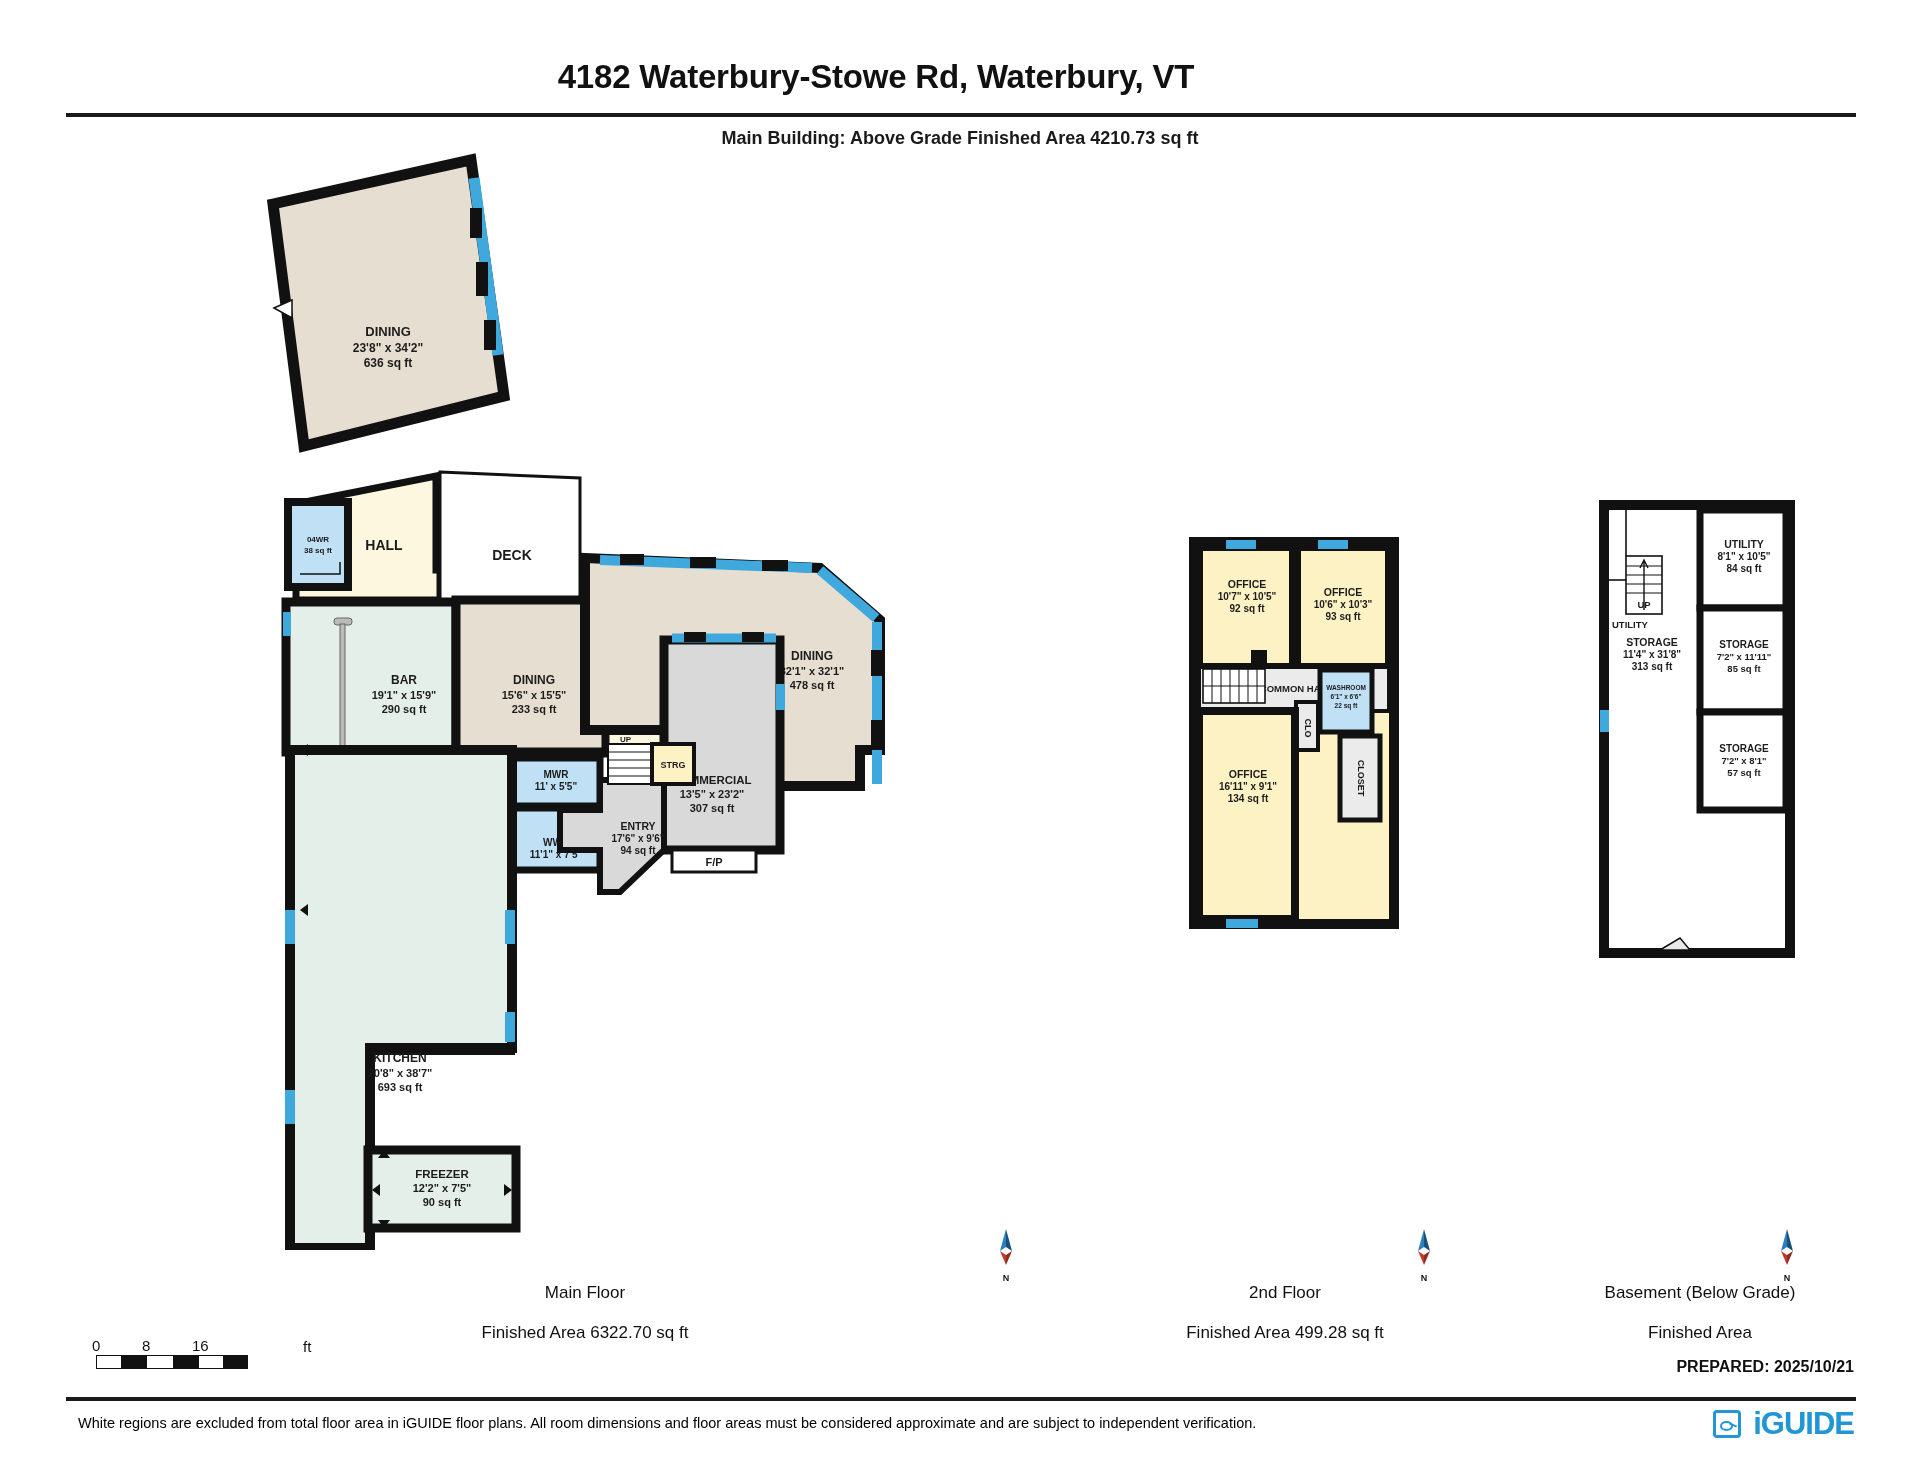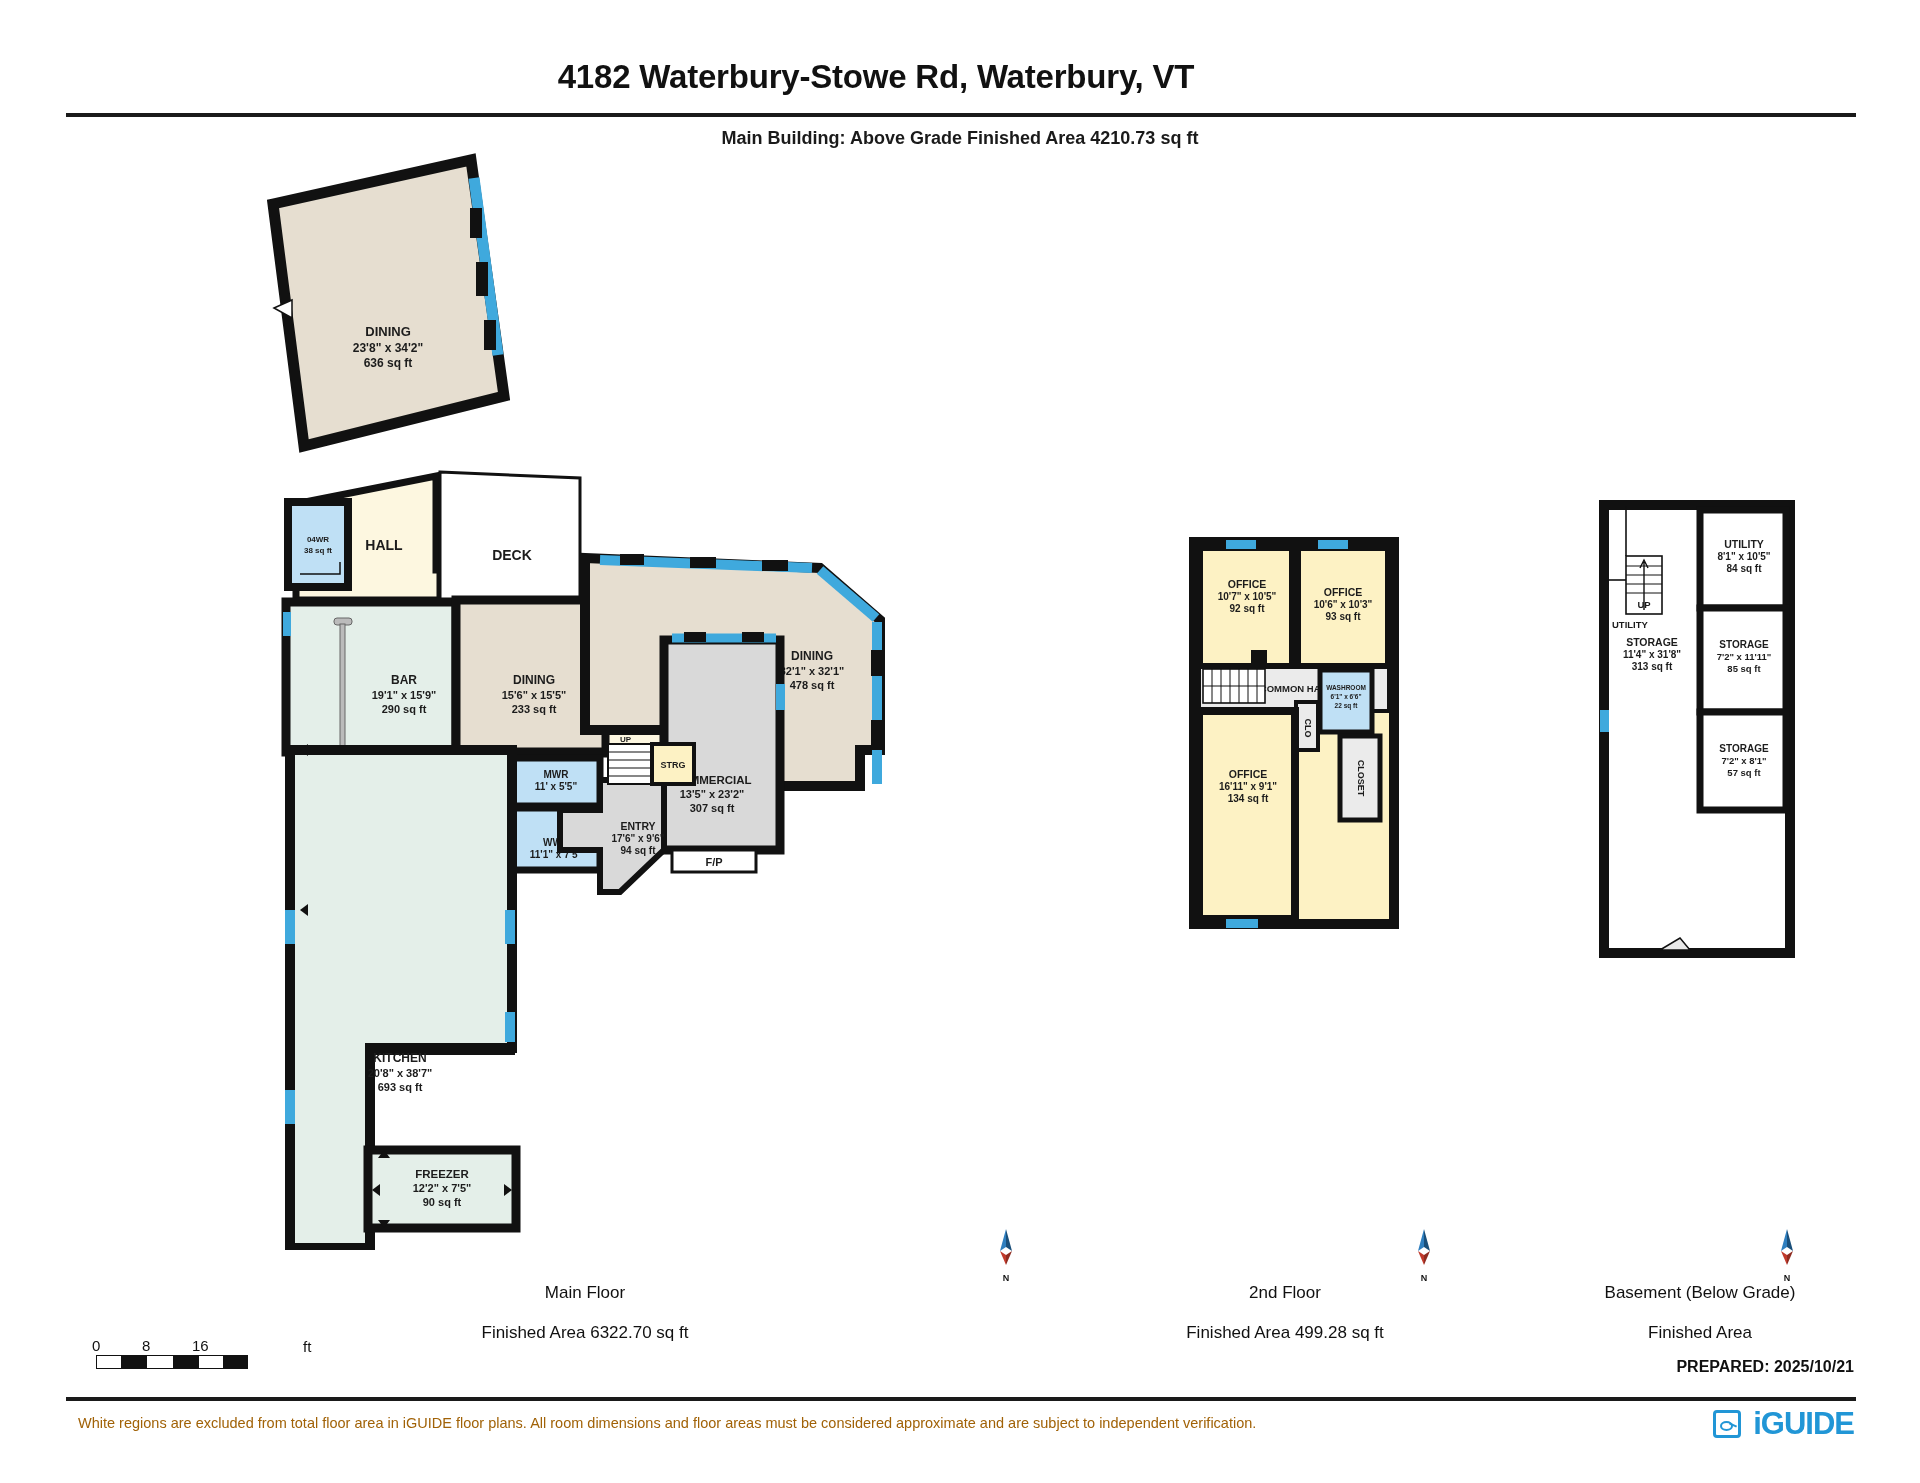--- a/index.html
+++ b/index.html
@@ -66,21 +66,21 @@
                    border: 1.5px solid #111; background: #fff; }
   #scalebar .bar i { position:absolute; top:0; height:100%; background:#111; display:block; }
   #scalebar .unit { position:absolute; left:160px; top:1px; font-size:15px; color:#111;margin-left:47px; }
 
   #prepared { position: absolute; right: 66px; top: 1358px;
               font-size: 16px; font-weight: bold; color: #111; }
 
   
   #footer-rule { position:absolute; top:1397px; left:66px; width:1790px; height:4px; background:#1a1a1a; }
   #disclaimer { position:absolute; top:1415px; left:78px; width:1500px;
-                font-size:14.5px; color:#a16207; }
+                font-size:14.5px; color:#000000; }
   #logo { position:absolute; top:1404px; right:66px; height:40px;
           display:flex; align-items:center; gap:12px; }
   #logo .lg-mark { width:28px; height:28px; border:3px solid #2196d6; border-radius:4px;
                    position:relative; }
   #logo .lg-mark:before { content:""; position:absolute; left:4px; top:8px;
                    width:9px; height:6px; border:2px solid #2196d6; border-radius:50%; }
   #logo .lg-mark:after { content:""; position:absolute; left:13px; top:11px;
                    width:8px; height:2px; background:#2196d6; transform:rotate(25deg); }
   #logo .lg-text { font-size:31px; font-weight:bold; color:#2196d6; letter-spacing:-1px; }
 </style>

